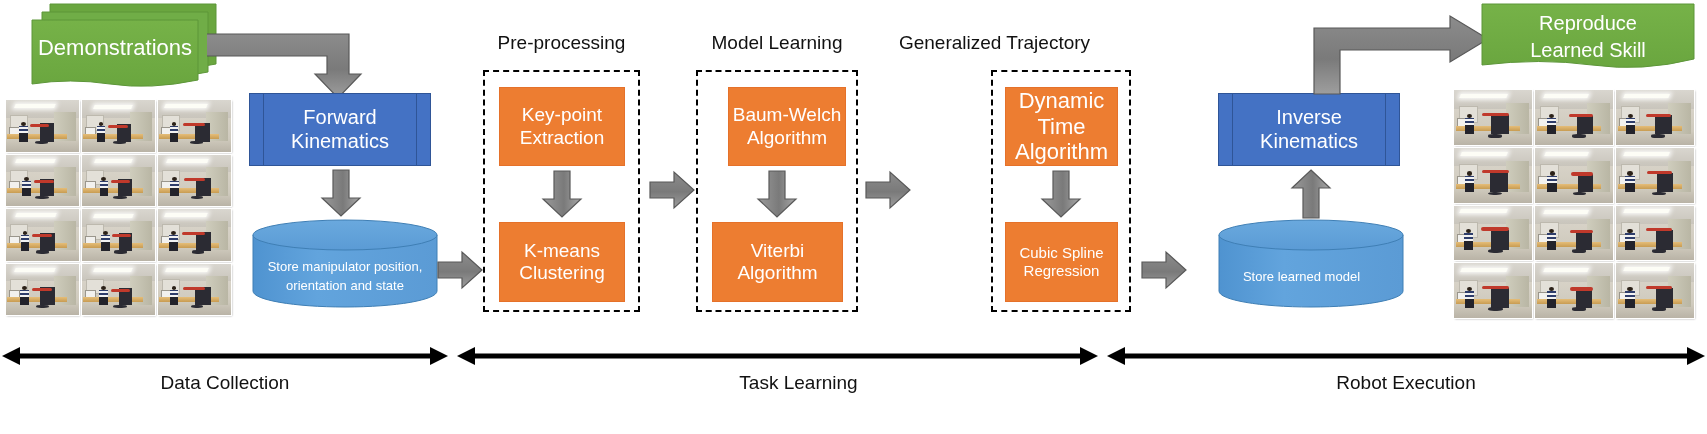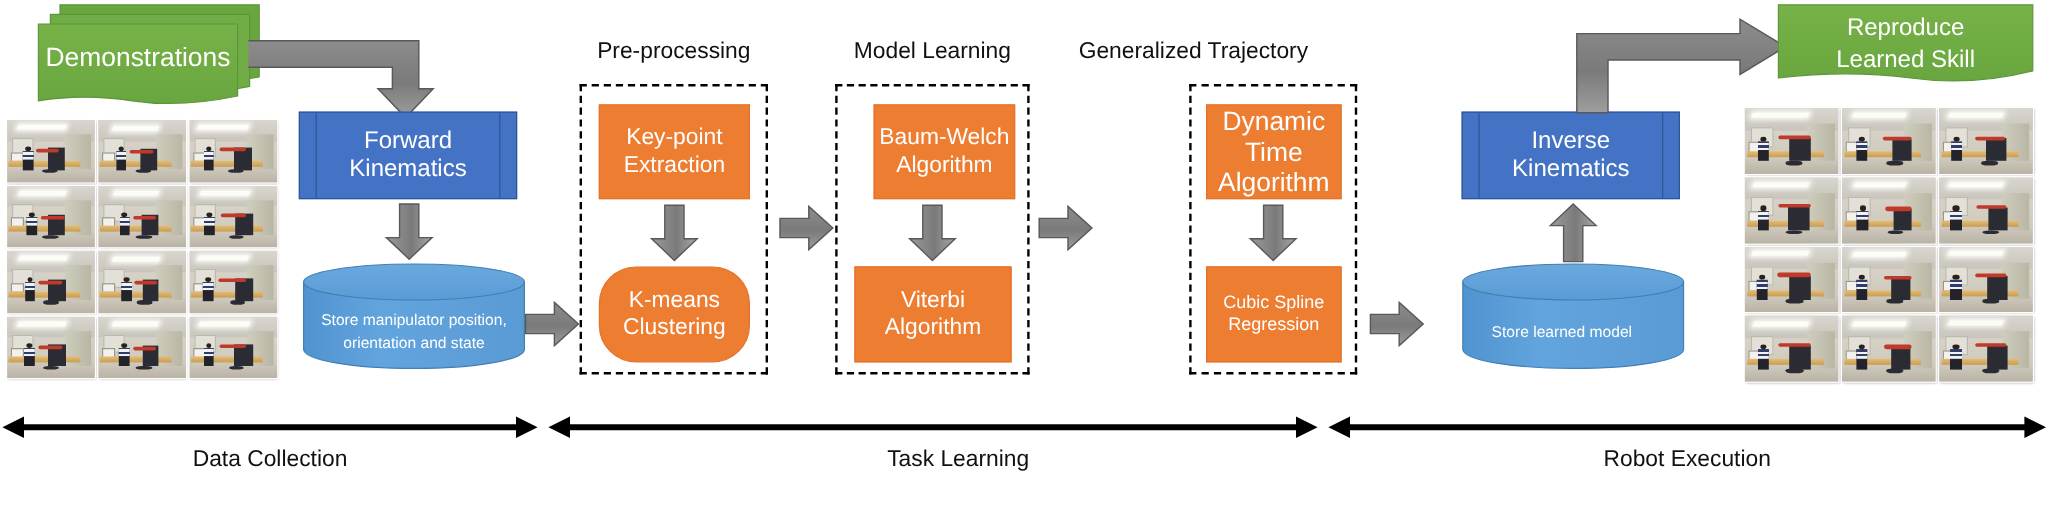--- a/index.html
+++ b/index.html
@@ -369,21 +369,21 @@
     <span>
       <span>Key-point</span><br>
       <span>Extraction</span>
     </span>
   </div>
   <div class="abs garrow" style="left:541px;top:169px;width:42px;height:50px;">
     <svg width="42" height="50" viewBox="0 0 42 50">
       <path d="M13 2 H29 V30 H40 L21 48 L2 30 H13 Z" fill="url(#gArrV)" stroke="#595959" stroke-width="1.2"></path>
     </svg>
   </div>
-  <div class="abs orange ctr" style="left:499px;top:222px;width:126px;height:80px;border-radius:31px;">
+  <div class="abs orange ctr" style="left:499px;top:222px;width:126px;height:80px;">
     <span>
       <span>K-means</span><br>
       <span>Clustering</span>
     </span>
   </div>
 
   <div class="abs garrow" style="left:648px;top:170px;width:48px;height:42px;">
     <svg width="48" height="42" viewBox="0 0 48 42">
       <path d="M2 12 H26 V2 L46 20 L26 38 V28 H2 Z" fill="url(#gArrH)" stroke="#595959" stroke-width="1.2"></path>
     </svg>

